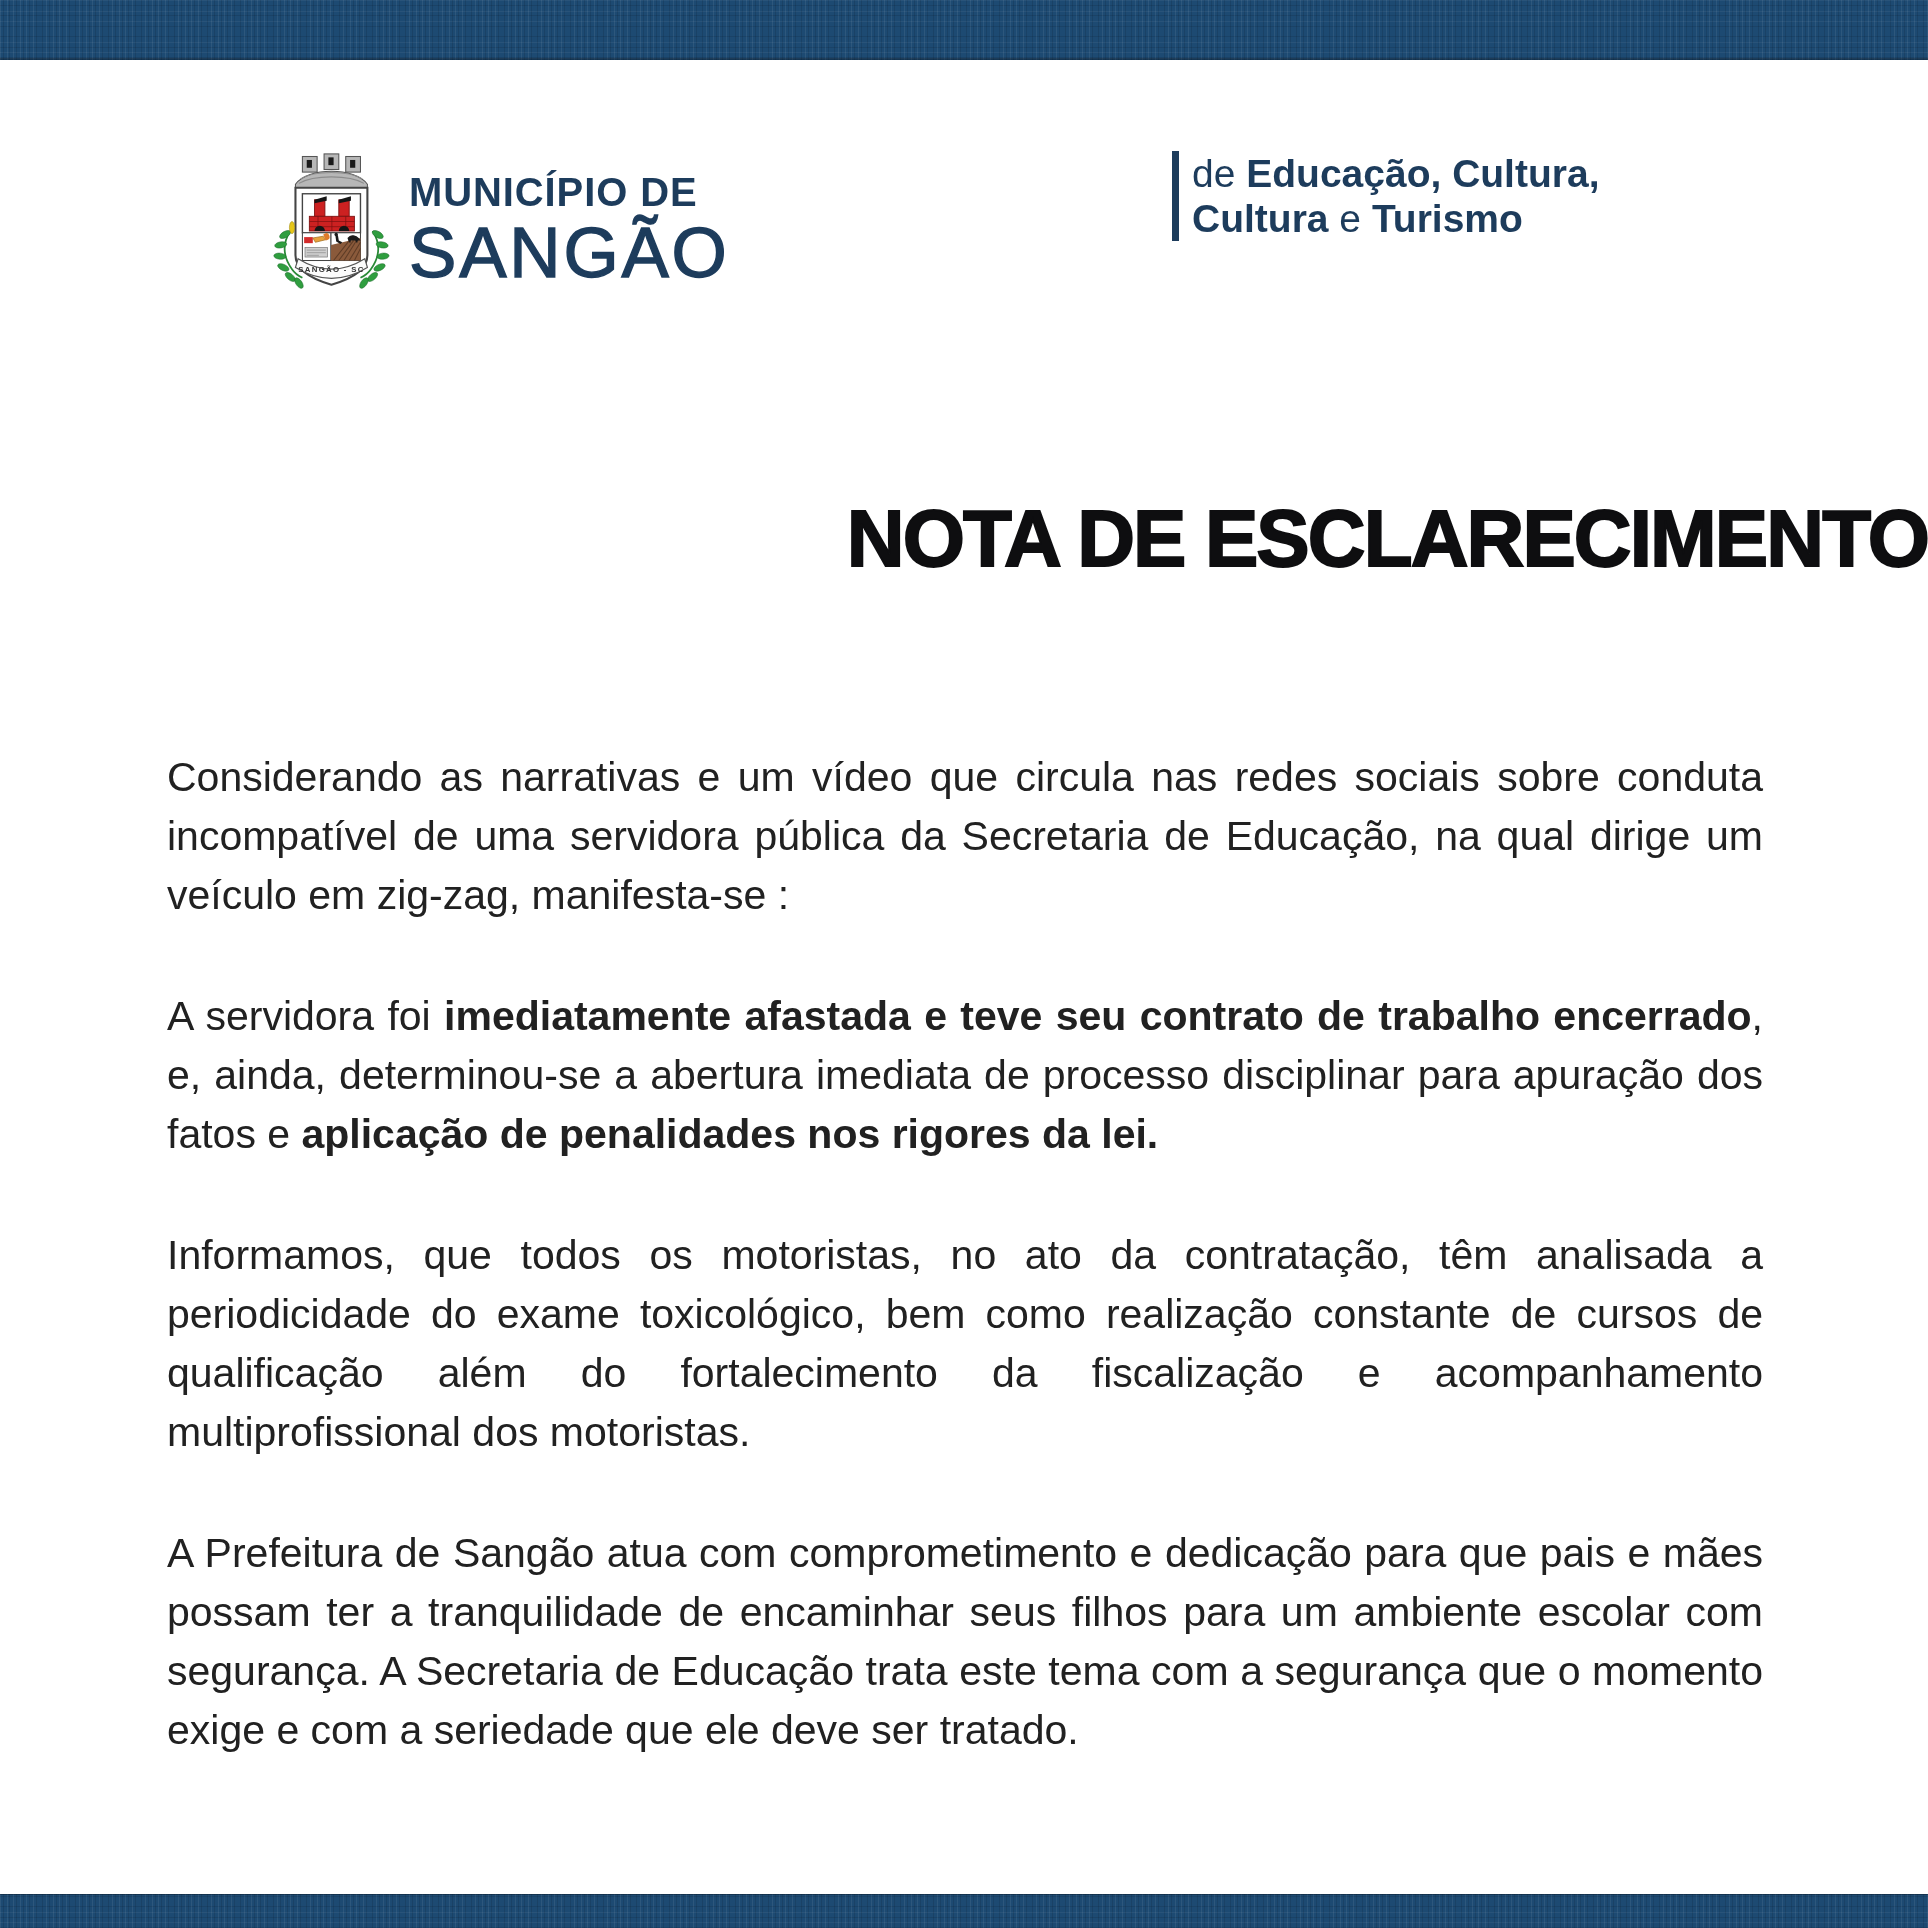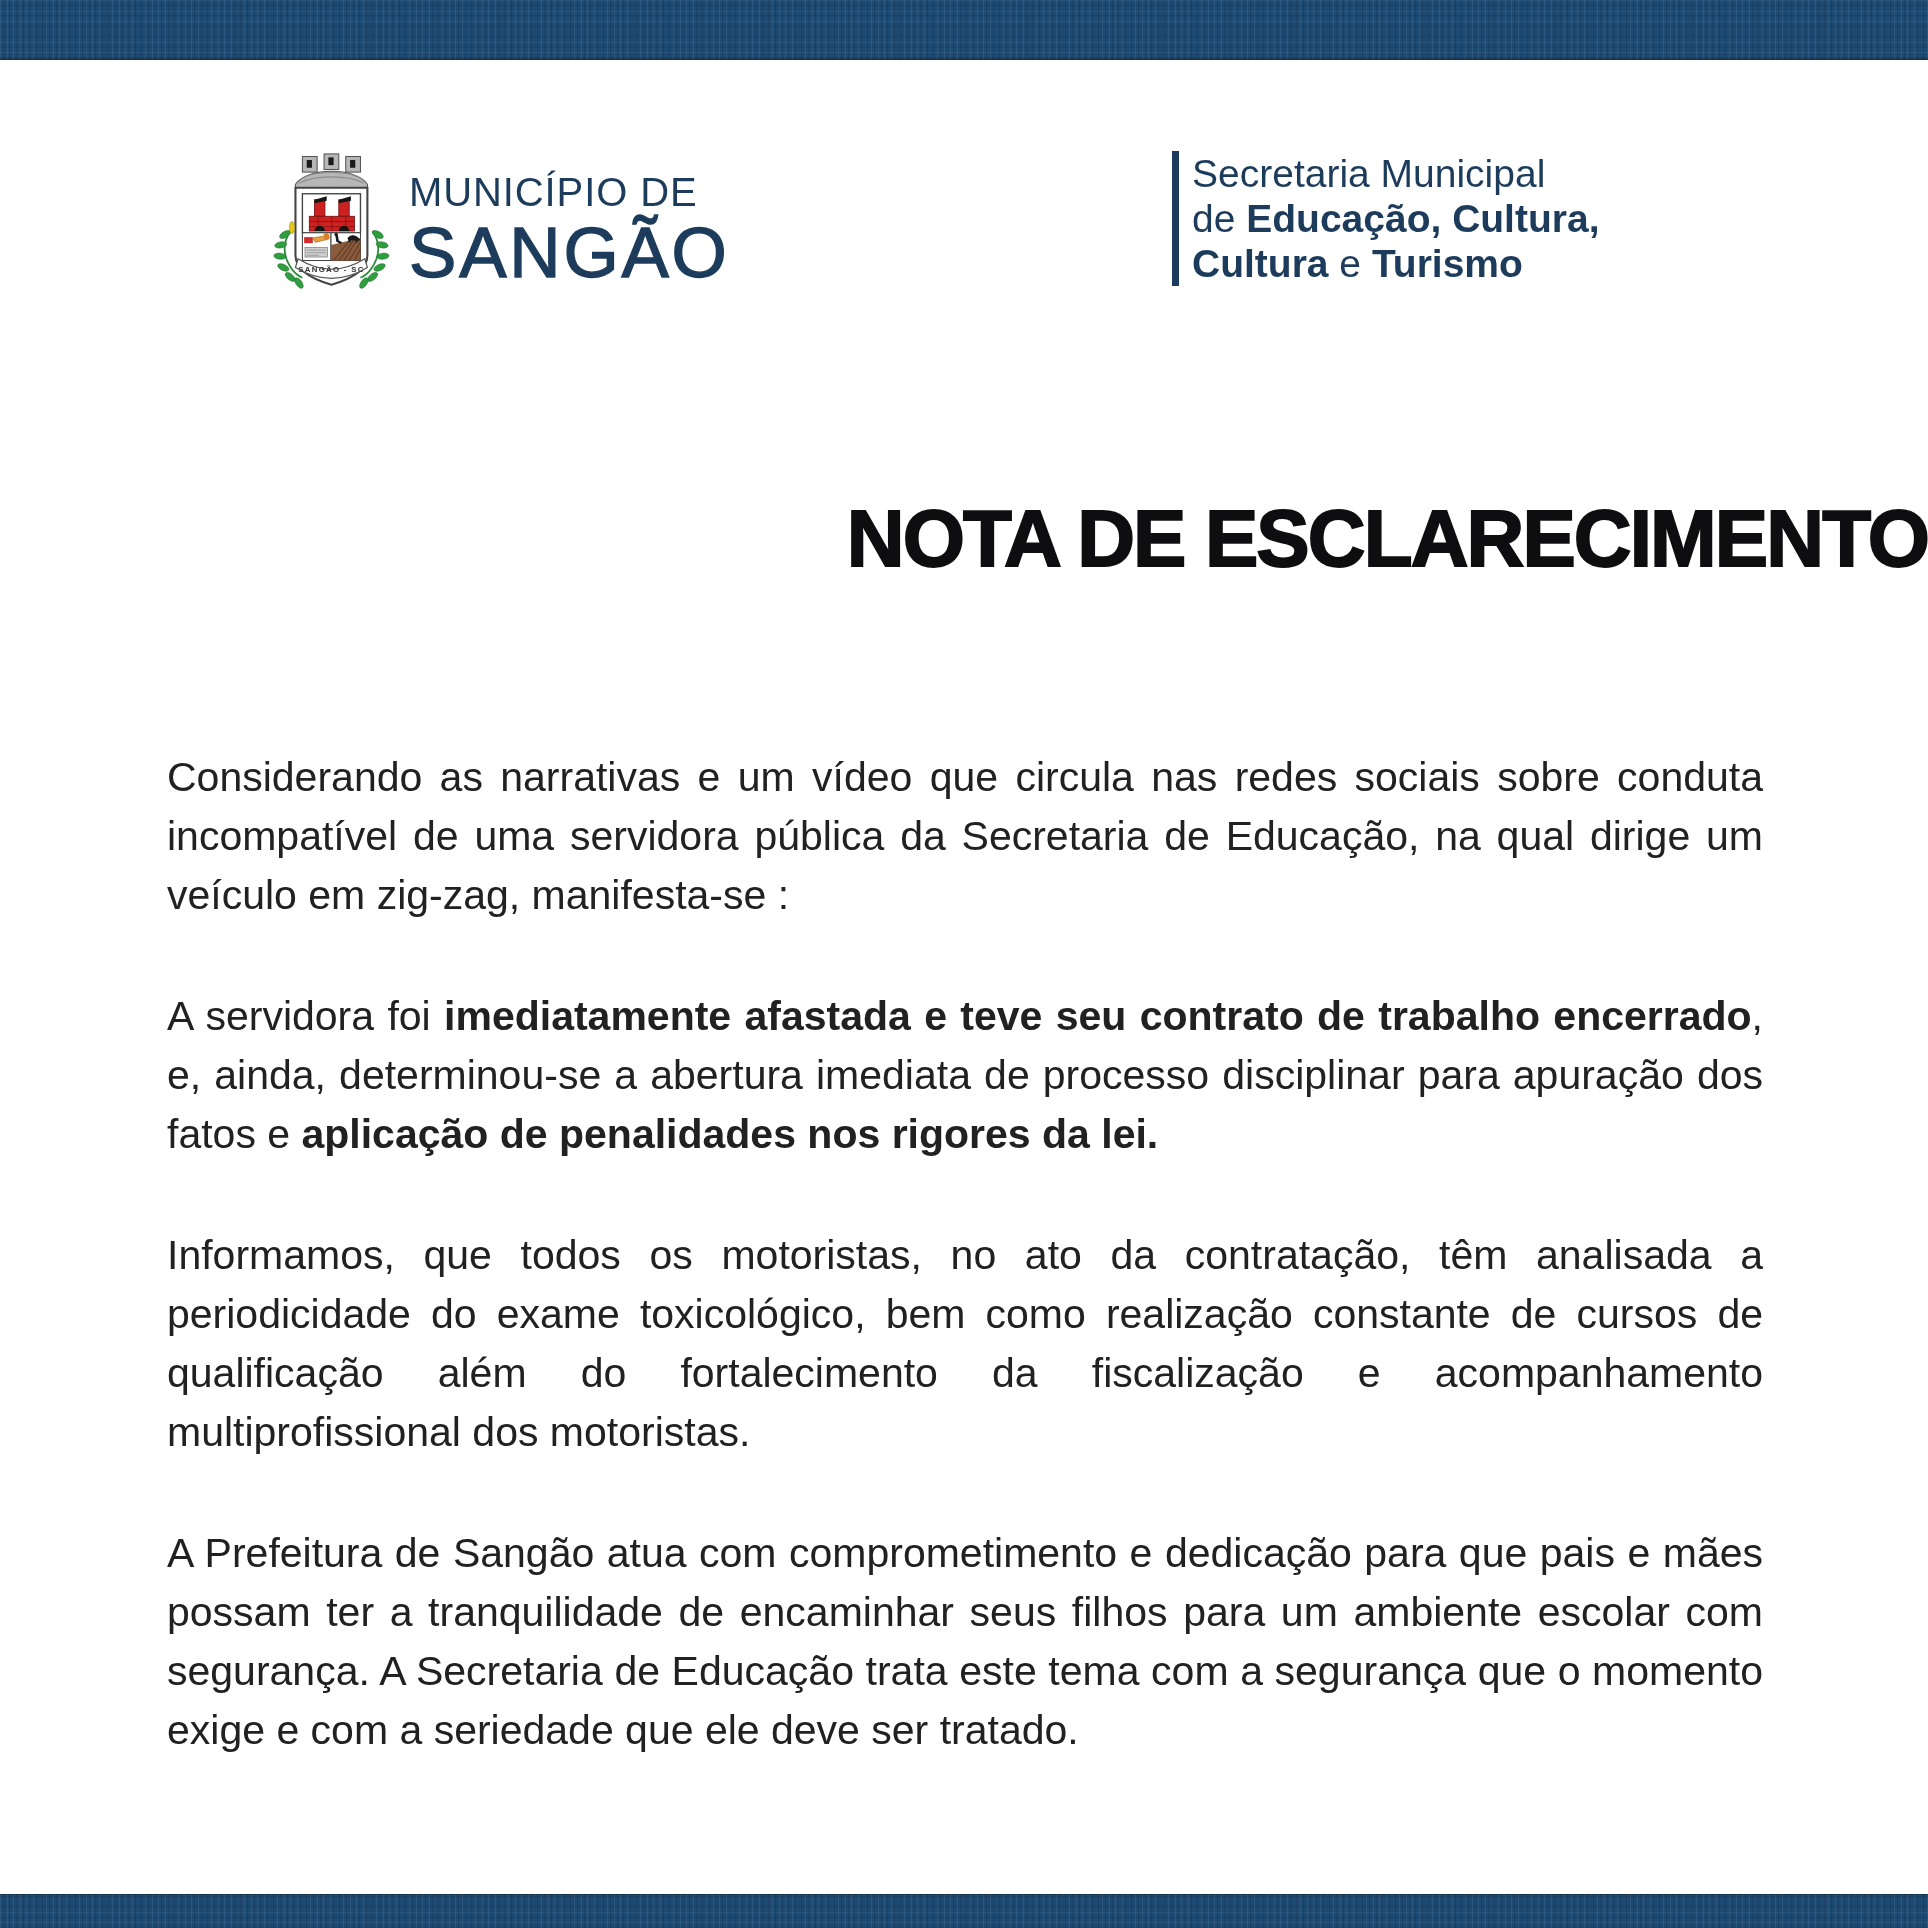--- a/index.html
+++ b/index.html
@@ -21,21 +21,21 @@
   .bar-top{top:0;height:58px;border-bottom:2.8px solid rgba(0,0,0,0.28);}
   .bar-bottom{bottom:0;height:33px;border-top:1.9px solid rgba(0,0,0,0.22);}
 
   
   .logo-block{
     position:absolute;left:266px;top:147px;
     display:flex;align-items:flex-start;gap:13px;
   }
   .crest{width:130px;height:149px;flex:0 0 auto;}
   .wordmark{display:flex;flex-direction:column;padding-top:24.5px;color:#1d3c5c;}
-  .wordmark .l1{font-size:40px;font-weight:400;letter-spacing:0.9px;line-height:1;white-space:nowrap;}
+  .wordmark .l1{font-size:40px;font-weight:700;letter-spacing:0.9px;line-height:1;white-space:nowrap;}
   .wordmark .l2{font-size:71px;font-weight:400;letter-spacing:2.8px;line-height:1;margin-top:5.6px;white-space:nowrap;-webkit-text-stroke:1.4px #1d3c5c;}
 
   .secretaria{
     position:absolute;left:1172px;top:151px;
     border-left:7.5px solid #1d3c5c;
     padding-left:13px;
     color:#1d3c5c;
     font-size:39px;line-height:45px;font-weight:400;
     white-space:nowrap;
   }
@@ -141,23 +141,20 @@
       </g>
     </svg>
     <div class="wordmark">
       <span class="l1">MUNICÍPIO DE</span>
       <span class="l2">SANGÃO</span>
     </div>
   </div>
 
   <div class="secretaria">
     <div>
-      <span>Secretaria Municipal</span>
-    </div>
-    <div>
       <span>de </span><span class="b">Educação, Cultura,</span>
     </div>
     <div>
       <span class="b">Cultura</span><span> e </span><span class="b">Turismo</span>
     </div>
   </div>
 
   <div class="note-title">NOTA DE ESCLARECIMENTO</div>
 
   <div class="body-text">

